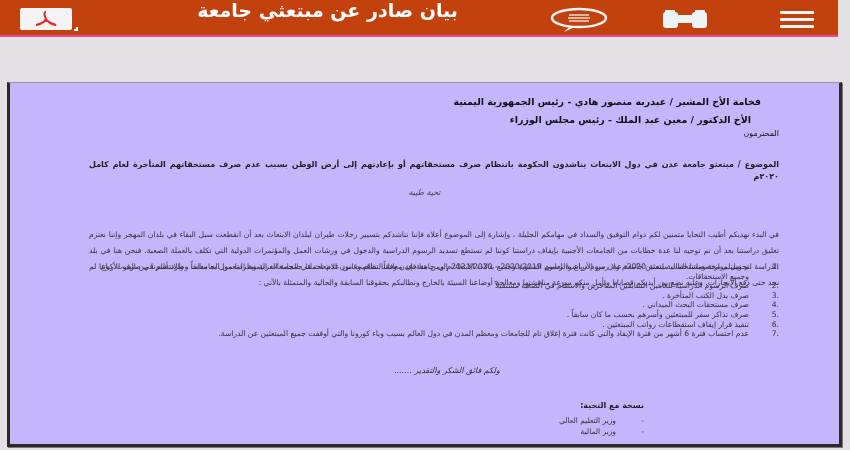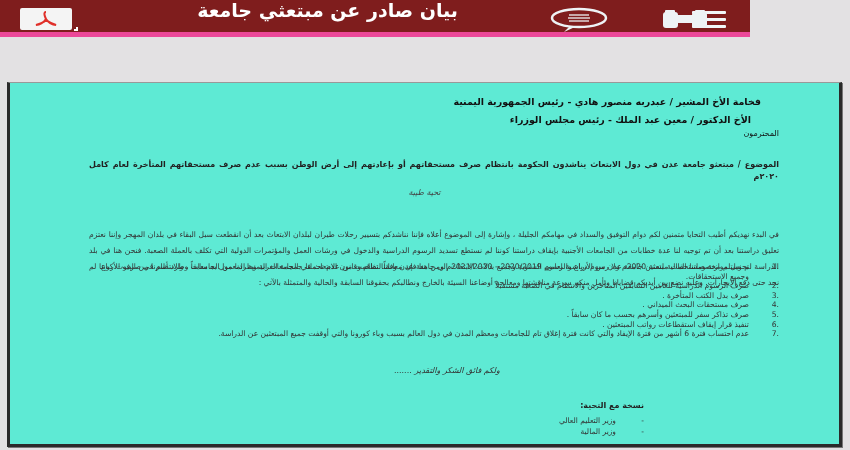--- a/index.html
+++ b/index.html
@@ -1,35 +1,35 @@
 <!DOCTYPE html>
 <html><head>
 <meta charset="utf-8">
 <style>
   * { box-sizing: border-box; margin: 0; padding: 0; }
   html, body { width: 850px; height: 450px; overflow: hidden; background: #e3e1e3; font-family: "DejaVu Sans", sans-serif; }
   .topbar {
-    position: absolute; left: 0; top: 0; width: 750px; height: 37px;
-    background: #7f1d1d; border-bottom: 5px solid #ec4899;
+    position: absolute; left: 0; top: 0; width: 838px; height: 37px;
+    background: #c2410c; border-bottom: 2px solid #ec4899;
   }
   .menu-btn { position: absolute; right: 20px; top: 10px; width: 42px; height: 20px; }
   .menu-btn span { position: absolute; right: 4px; height: 3px; background: #f2f6f8; border-radius: 1px; }
   .binoc-btn { position: absolute; left: 660px; top: 8px; width: 50px; height: 22px; }
   .chat-btn { position: absolute; left: 548px; top: 7px; width: 62px; height: 26px; }
   .title {
     position: absolute; left: 98px; top: 2px; width: 360px; direction: rtl; text-align: right;
     color: #ffffff; font-size: 19px; line-height: 17px; font-weight: bold; font-family: "DejaVu Sans", sans-serif;
   }
   .pdf-btn { position: absolute; left: 20px; top: 8px; width: 52px; height: 22px; background: #f4f4f4; border-radius: 2px; }
   .pdf-btn svg { position: absolute; left: 13px; top: 2px; }
   .pdf-corner { position: absolute; left: 74px; top: 27px; width: 4px; height: 4px; border-right: 2px solid #fff; border-bottom: 2px solid #fff; }
 
   .page {
     position: absolute; left: 7px; top: 82px; width: 835px; height: 365px;
-    background: #5eead4;
+    background: #c4b5fd;
     border-left: 3px solid #2a2a2a; border-bottom: 3px solid #2a2a2a; border-right: 3px solid #2a2a2a;
     border-top: 1px solid #999;
     box-shadow: 1px 1px 0 #777;
   }
   .doc { position: absolute; top: 0; left: 0; width: 100%; height: 100%; direction: rtl; color: #222; }
   .addr { position: absolute; right: 78px; font-size: 9.5px; font-weight: bold; color: #111; white-space: nowrap; }
   .greet { position: absolute; right: 118px; font-size: 8px; font-weight: normal; color: #111; }
   .salute { position: absolute; left: 0; width: 100%; text-align: center; font-size: 8px; font-style: italic; color: #444; }
   .subject { position: absolute; right: 60px; width: 690px; font-size: 8px; font-weight: bold; line-height: 12px; color: #222; text-align: justify; }
   .body-p { position: absolute; right: 60px; width: 690px; font-size: 7.6px; line-height: 16px; color: #333; text-align: justify; text-align-last: right; margin-top: 36px; }

